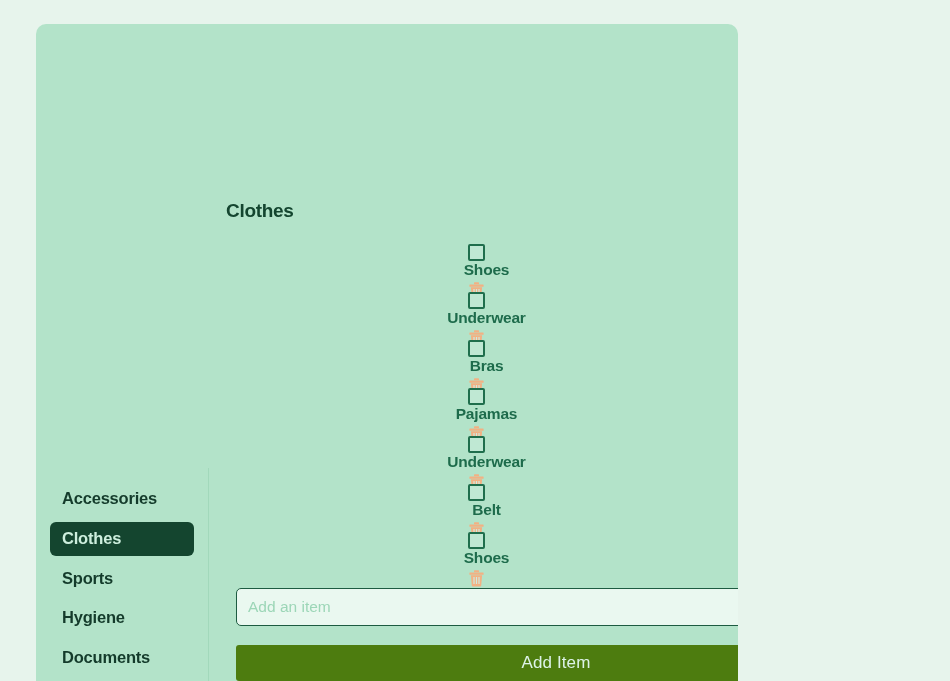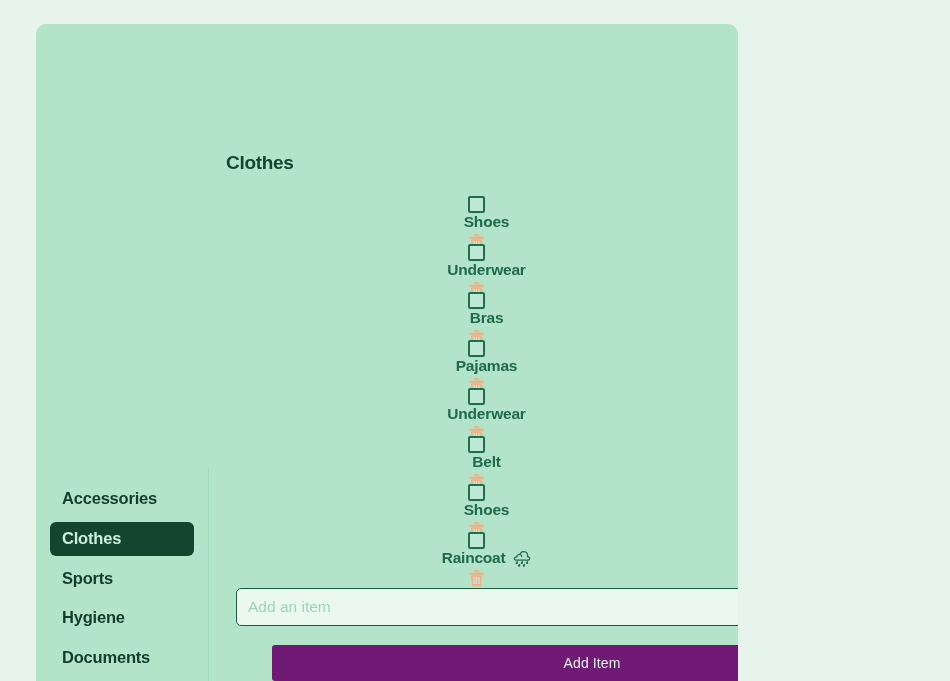--- a/index.html
+++ b/index.html
@@ -156,28 +156,27 @@
     color: #9cd6b7;
     opacity: 1;
   }
 
   .add-button {
     display: block;
     width: 640px;
     height: 36px;
     margin-top: 19px;
     font-family: "Liberation Sans", sans-serif;
-    font-size: 14px;
+    font-size: 17px;
     color: #ddf3e8;
-    background: #701a75;
+    background: #4d7c0f;
     border: none;
     border-radius: 3px;
     cursor: pointer;
     letter-spacing: 0.1px;
-    margin-left: 36px;
   }
 </style>
 </head>
 <body>
 
 <div id="app">
 
   <nav class="sidebar">
     <div id="sidebar-items">
         <div class="sidebar-item">Accessories</div>
@@ -319,40 +318,20 @@
                 <rect x="0.4" y="2.4" width="14.2" height="2.3" rx="0.5" fill="#f2b183"></rect>
                 <rect x="5.0" y="0.3" width="5.0" height="2.0" rx="0.5" fill="#f2b183"></rect>
                 <path d="M1.9 5.2 h11.2 l-0.9 10.6 a0.9 0.9 0 0 1 -0.9 0.8 H3.7 a0.9 0.9 0 0 1 -0.9 -0.8 Z" fill="#f2b183"></path>
                 <rect x="4.4" y="7.0" width="1.2" height="7.0" fill="#cfeade"></rect>
                 <rect x="6.9" y="7.0" width="1.2" height="7.0" fill="#cfeade"></rect>
                 <rect x="9.4" y="7.0" width="1.2" height="7.0" fill="#cfeade"></rect>
               </svg>
             </span>
           </button>
         </li>
-        <li class="item-row">
-          <div class="checkbox"></div>
-          <div class="item-label">
-            <span>Raincoat</span>
-            <span class="item-emoji">🌧</span>
-          </div>
-          <div class="spacer"></div>
-          <button class="delete-btn">
-            <span>
-              <svg width="15" height="17" viewBox="0 0 15 17">
-                <rect x="0.4" y="2.4" width="14.2" height="2.3" rx="0.5" fill="#f2b183"></rect>
-                <rect x="5.0" y="0.3" width="5.0" height="2.0" rx="0.5" fill="#f2b183"></rect>
-                <path d="M1.9 5.2 h11.2 l-0.9 10.6 a0.9 0.9 0 0 1 -0.9 0.8 H3.7 a0.9 0.9 0 0 1 -0.9 -0.8 Z" fill="#f2b183"></path>
-                <rect x="4.4" y="7.0" width="1.2" height="7.0" fill="#cfeade"></rect>
-                <rect x="6.9" y="7.0" width="1.2" height="7.0" fill="#cfeade"></rect>
-                <rect x="9.4" y="7.0" width="1.2" height="7.0" fill="#cfeade"></rect>
-              </svg>
-            </span>
-          </button>
-        </li>
       </ul>
 
     <div class="add-form">
       <input class="add-input" type="text" id="add-input" placeholder="Add an item" style="">
       <button class="add-button">Add Item</button>
     </div>
 
   </section>
 </div>
 

